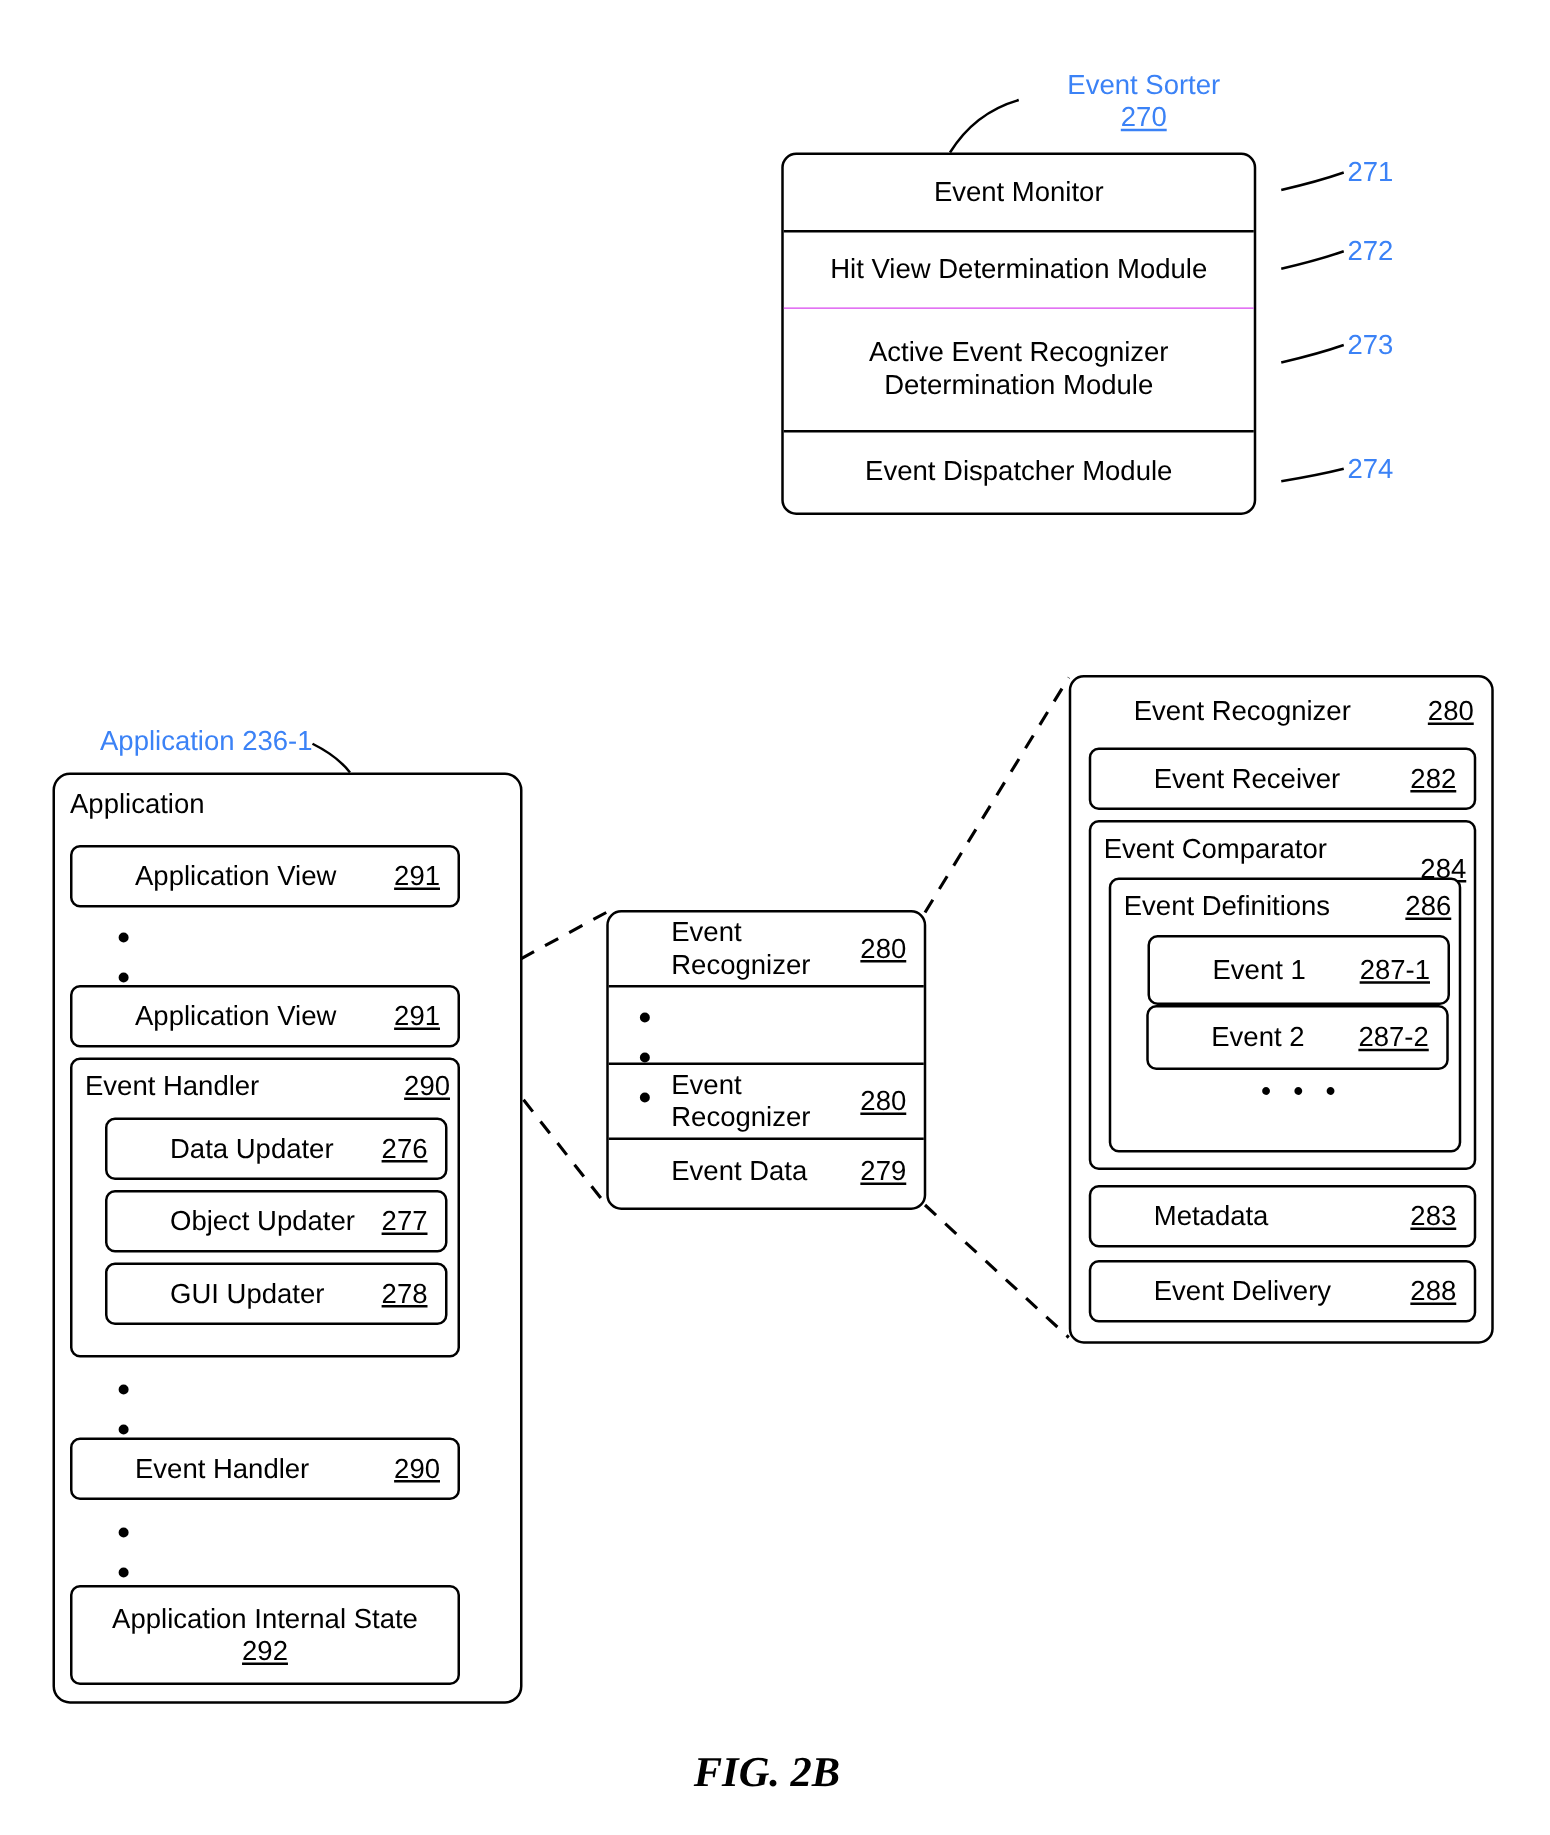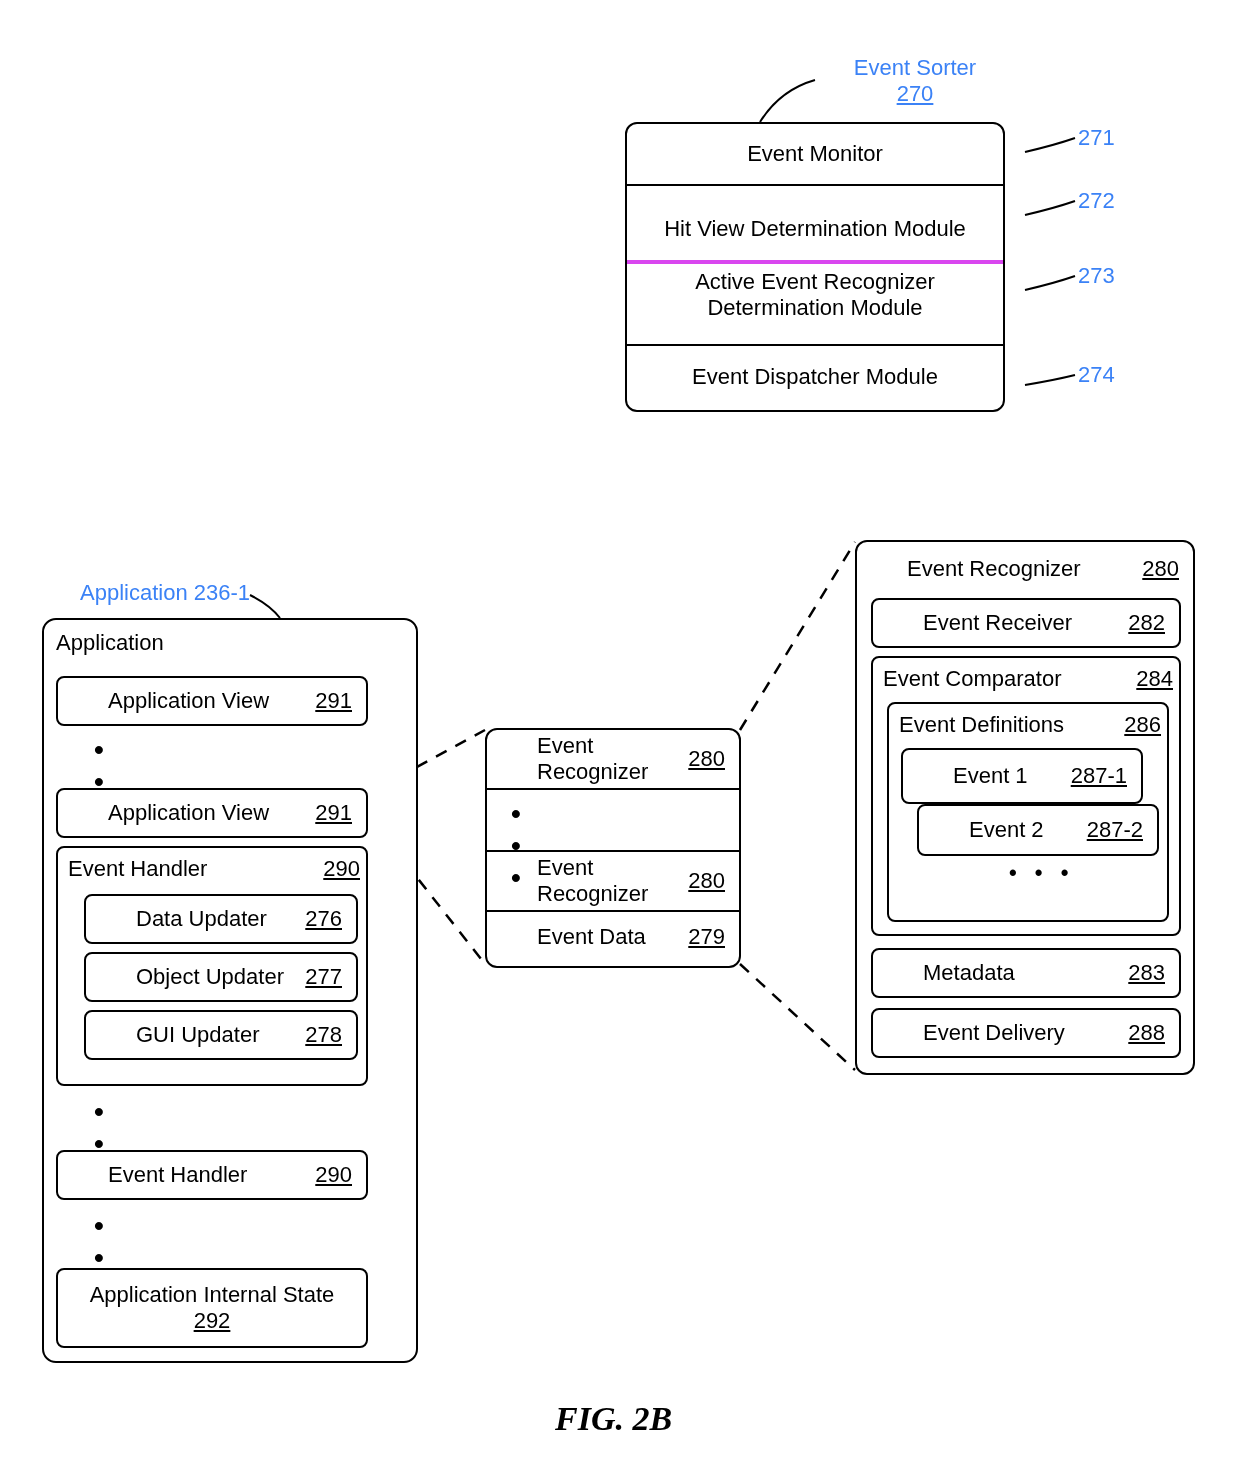--- a/index.html
+++ b/index.html
@@ -79,21 +79,21 @@
     <span>Event Sorter</span><br>
     <span class="num" style="text-decoration:underline;">270</span>
   </div>
 
   <div class="box" style="left:625px; top:122px; width:380px; height:290px; border-radius:12px;">
 
     <div style="position:absolute; left:0; top:0; width:100%; height:60px; border-bottom:2px solid #000;">
       <div class="centered" style="justify-content:center;">Event Monitor</div>
     </div>
 
-    <div style="position:absolute; left:0; top:74px; width:100%; height:62px; border-bottom:4px solid #d946ef;">
+    <div style="position:absolute; left:0; top:60px; width:100%; height:62px; border-bottom:1px solid #d946ef;">
       <div class="centered">Hit View Determination Module</div>
     </div>
 
     <div style="position:absolute; left:0; top:220px; width:100%; height:66px;">
       <div class="centered">Event Dispatcher Module</div>
     </div>
 
     <div style="position:absolute; left:0; top:122px; width:100%; height:98px; border-bottom:2px solid #000;">
       <div class="centered">Active Event Recognizer Determination Module</div>
     </div>
@@ -231,30 +231,30 @@
     <div class="box-inner" style="position:absolute; left:14px; top:56px; width:310px; height:50px;">
       <div class="rowtext">
         <span>Event Receiver</span>
         <span class="num">282</span>
       </div>
     </div>
 
     <div class="box-inner" style="position:absolute; left:14px; top:114px; width:310px; height:280px;">
       <div style="position:absolute; left:10px; top:8px; width:290px; display:flex; justify-content:space-between; font-size:22px;">
         <span>Event Comparator</span>
-        <span class="num" style="text-decoration:underline;">284</span>
+        <span class="num" style="text-decoration:underline;margin-top:16px;">284</span>
       </div>
 
       <div class="box-inner" style="position:absolute; left:14px; top:44px; width:282px; height:220px;">
         <div style="position:absolute; left:10px; top:8px; width:262px; display:flex; justify-content:space-between; font-size:22px;">
           <span>Event Definitions</span>
           <span class="num" style="text-decoration:underline;">286</span>
         </div>
 
-        <div class="box-inner" style="position:absolute; left:12px; top:44px; width:242px; height:56px;">
+        <div class="box-inner" style="position:absolute; left:29px; top:44px; width:242px; height:56px;">
           <div class="rowtext">
             <span>Event 1</span>
             <span class="num">287-1</span>
           </div>
         </div>
 
         <div class="box-inner" style="position:absolute; left:28px; top:100px; width:242px; height:52px;">
           <div class="rowtext">
             <span>Event 2</span>
             <span class="num">287-2</span>

